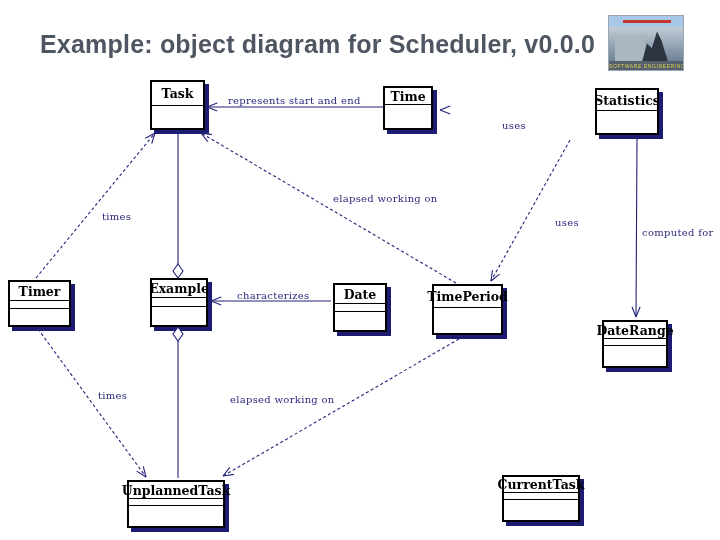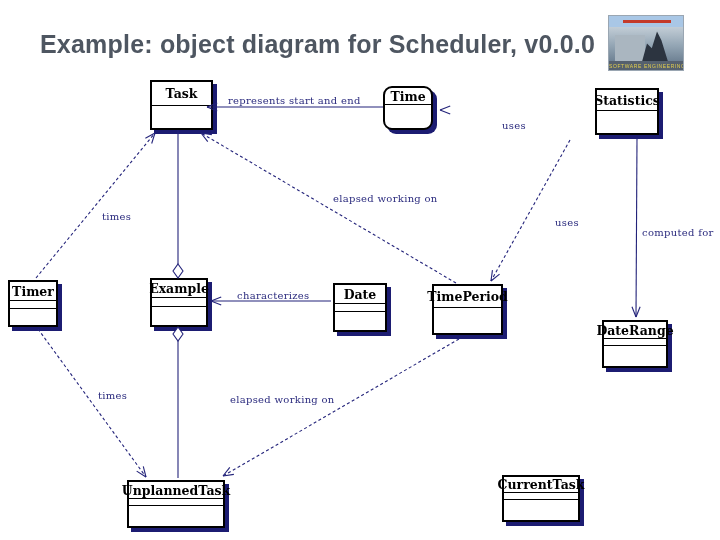--- a/index.html
+++ b/index.html
@@ -67,30 +67,30 @@
     <div class="redtxt"></div>
   </div>
   <div class="photo">
     <div class="building"></div>
     <div class="statue"></div>
   </div>
   <div class="caption">SOFTWARE ENGINEERING</div>
 </div>
 
 <div id="diagram">
-    <div class="node" style="left: 150px; top: 80px; width: 63px; height: 50px;">
+    <div class="node" style="left: 150px; top: 80px; width: 55px; height: 50px;">
       <div class="node-title" style="height: 23px;">Task</div>
     </div>
-    <div class="node" style="left: 383px; top: 86px; width: 50px; height: 44px; border-radius: 9px;">
+    <div class="node" style="left: 383px; top: 86px; width: 50px; height: 44px;">
       <div class="node-title" style="height: 16px;">Time</div>
     </div>
     <div class="node" style="left: 595px; top: 88px; width: 64px; height: 47px;">
       <div class="node-title" style="height: 20px;">Statistics</div>
     </div>
-    <div class="node" style="left: 8px; top: 280px; width: 50px; height: 47px;">
+    <div class="node" style="left: 8px; top: 280px; width: 63px; height: 47px;">
       <div class="node-title" style="height: 18px;">Timer</div>
       <div class="node-mid" style="height: 7px;"></div>
     </div>
     <div class="node" style="left: 150px; top: 278px; width: 58px; height: 49px;">
       <div class="node-title" style="height: 17px;">Example</div>
       <div class="node-mid" style="height: 8px;"></div>
     </div>
     <div class="node" style="left: 333px; top: 283px; width: 54px; height: 49px;">
       <div class="node-title" style="height: 18px;">Date</div>
       <div class="node-mid" style="height: 7px;"></div>

